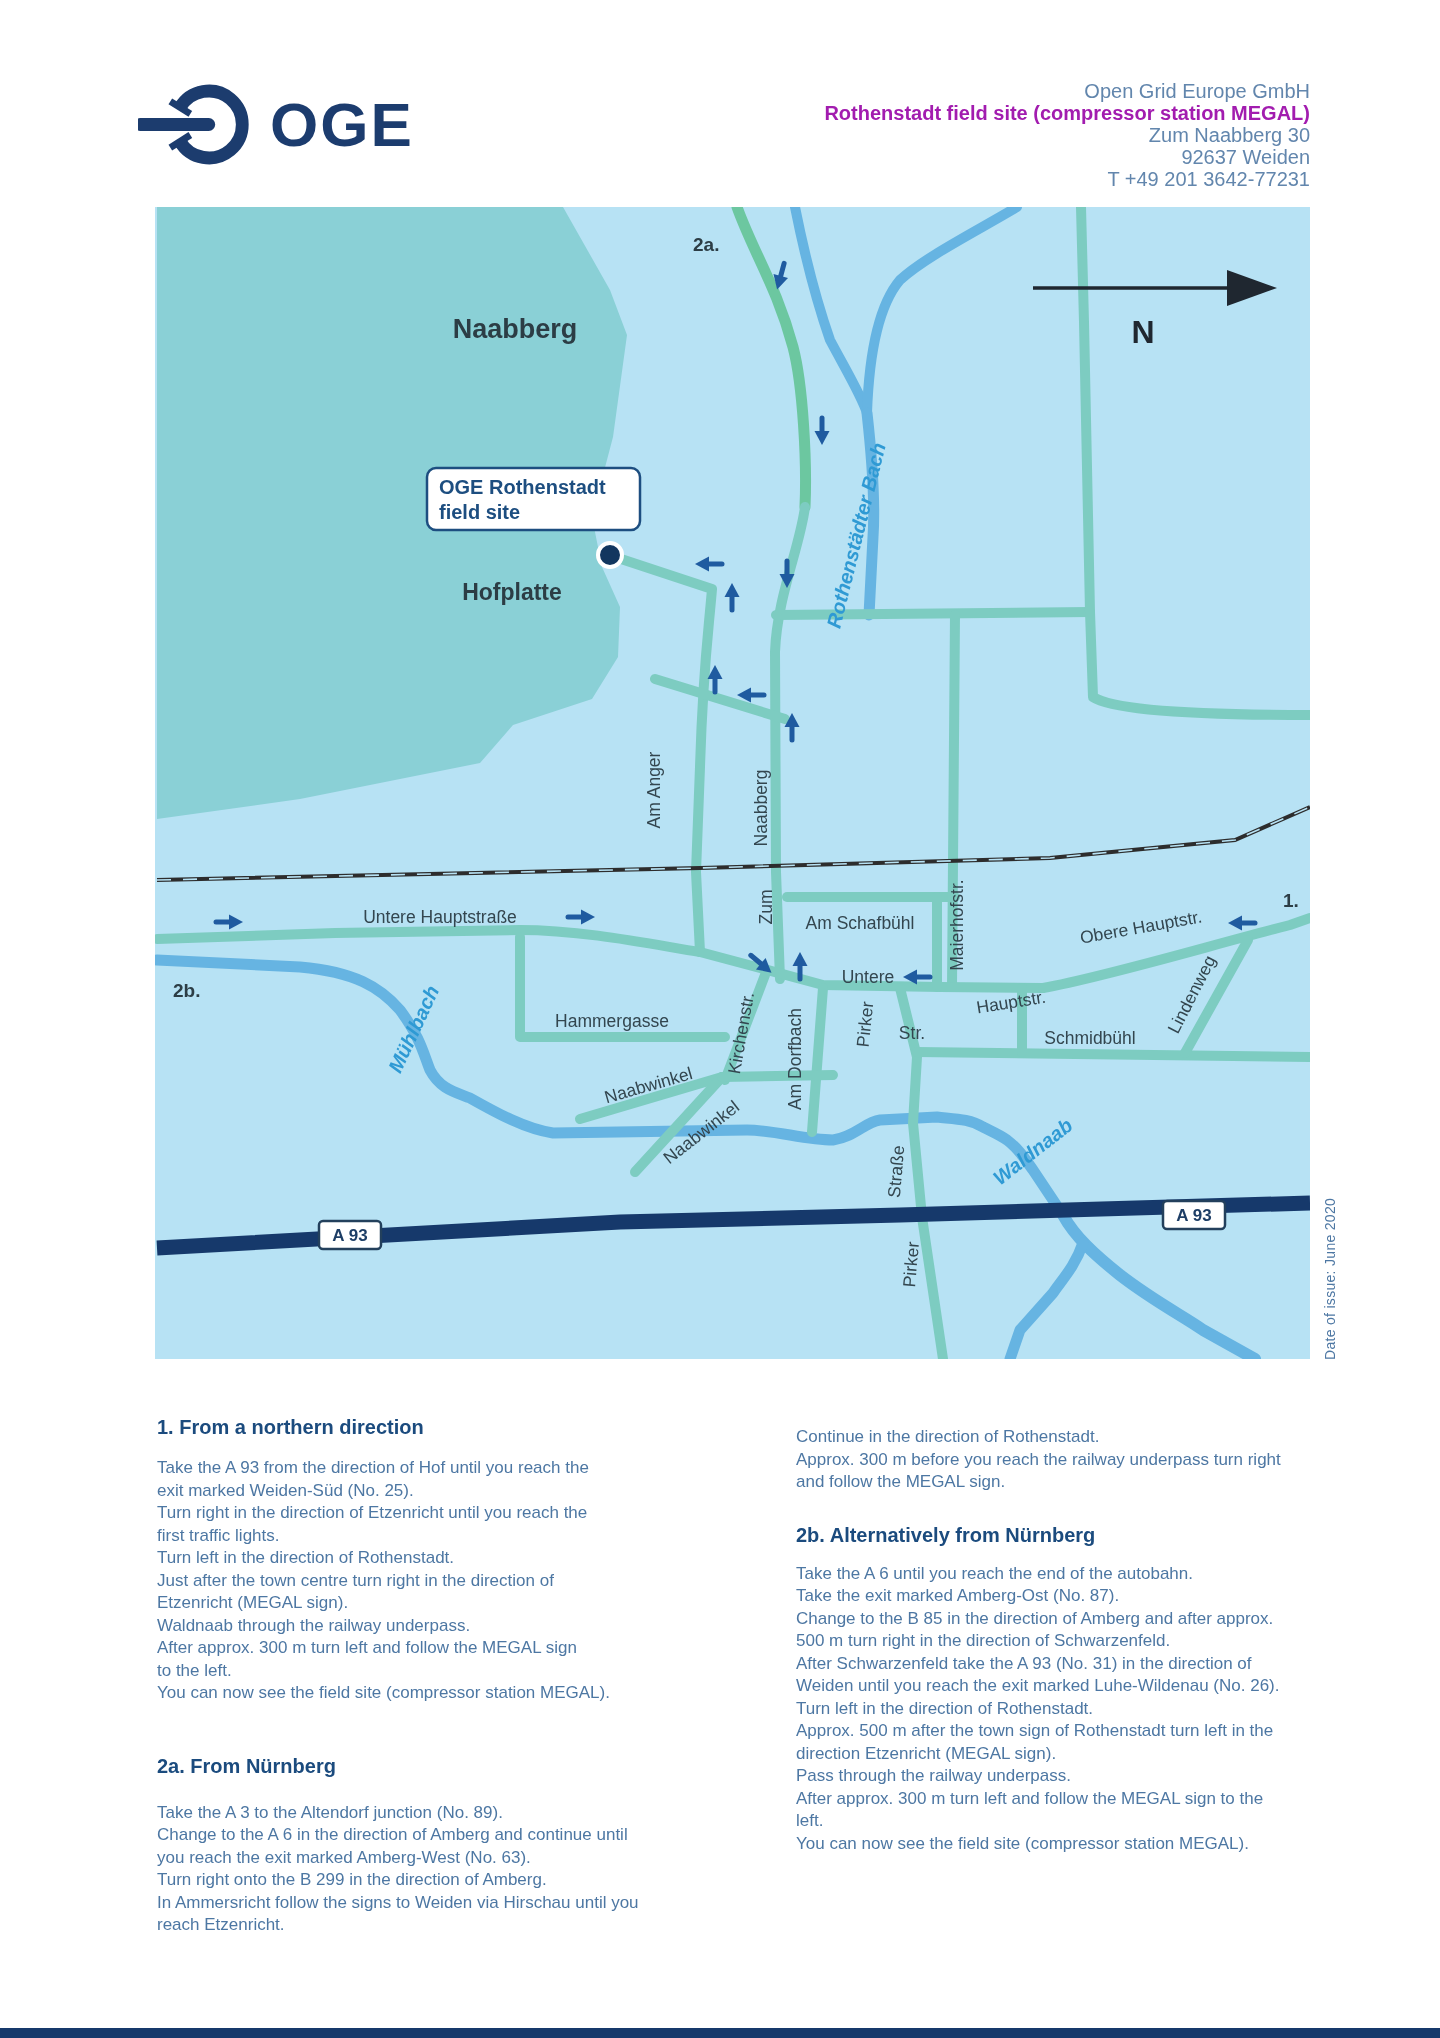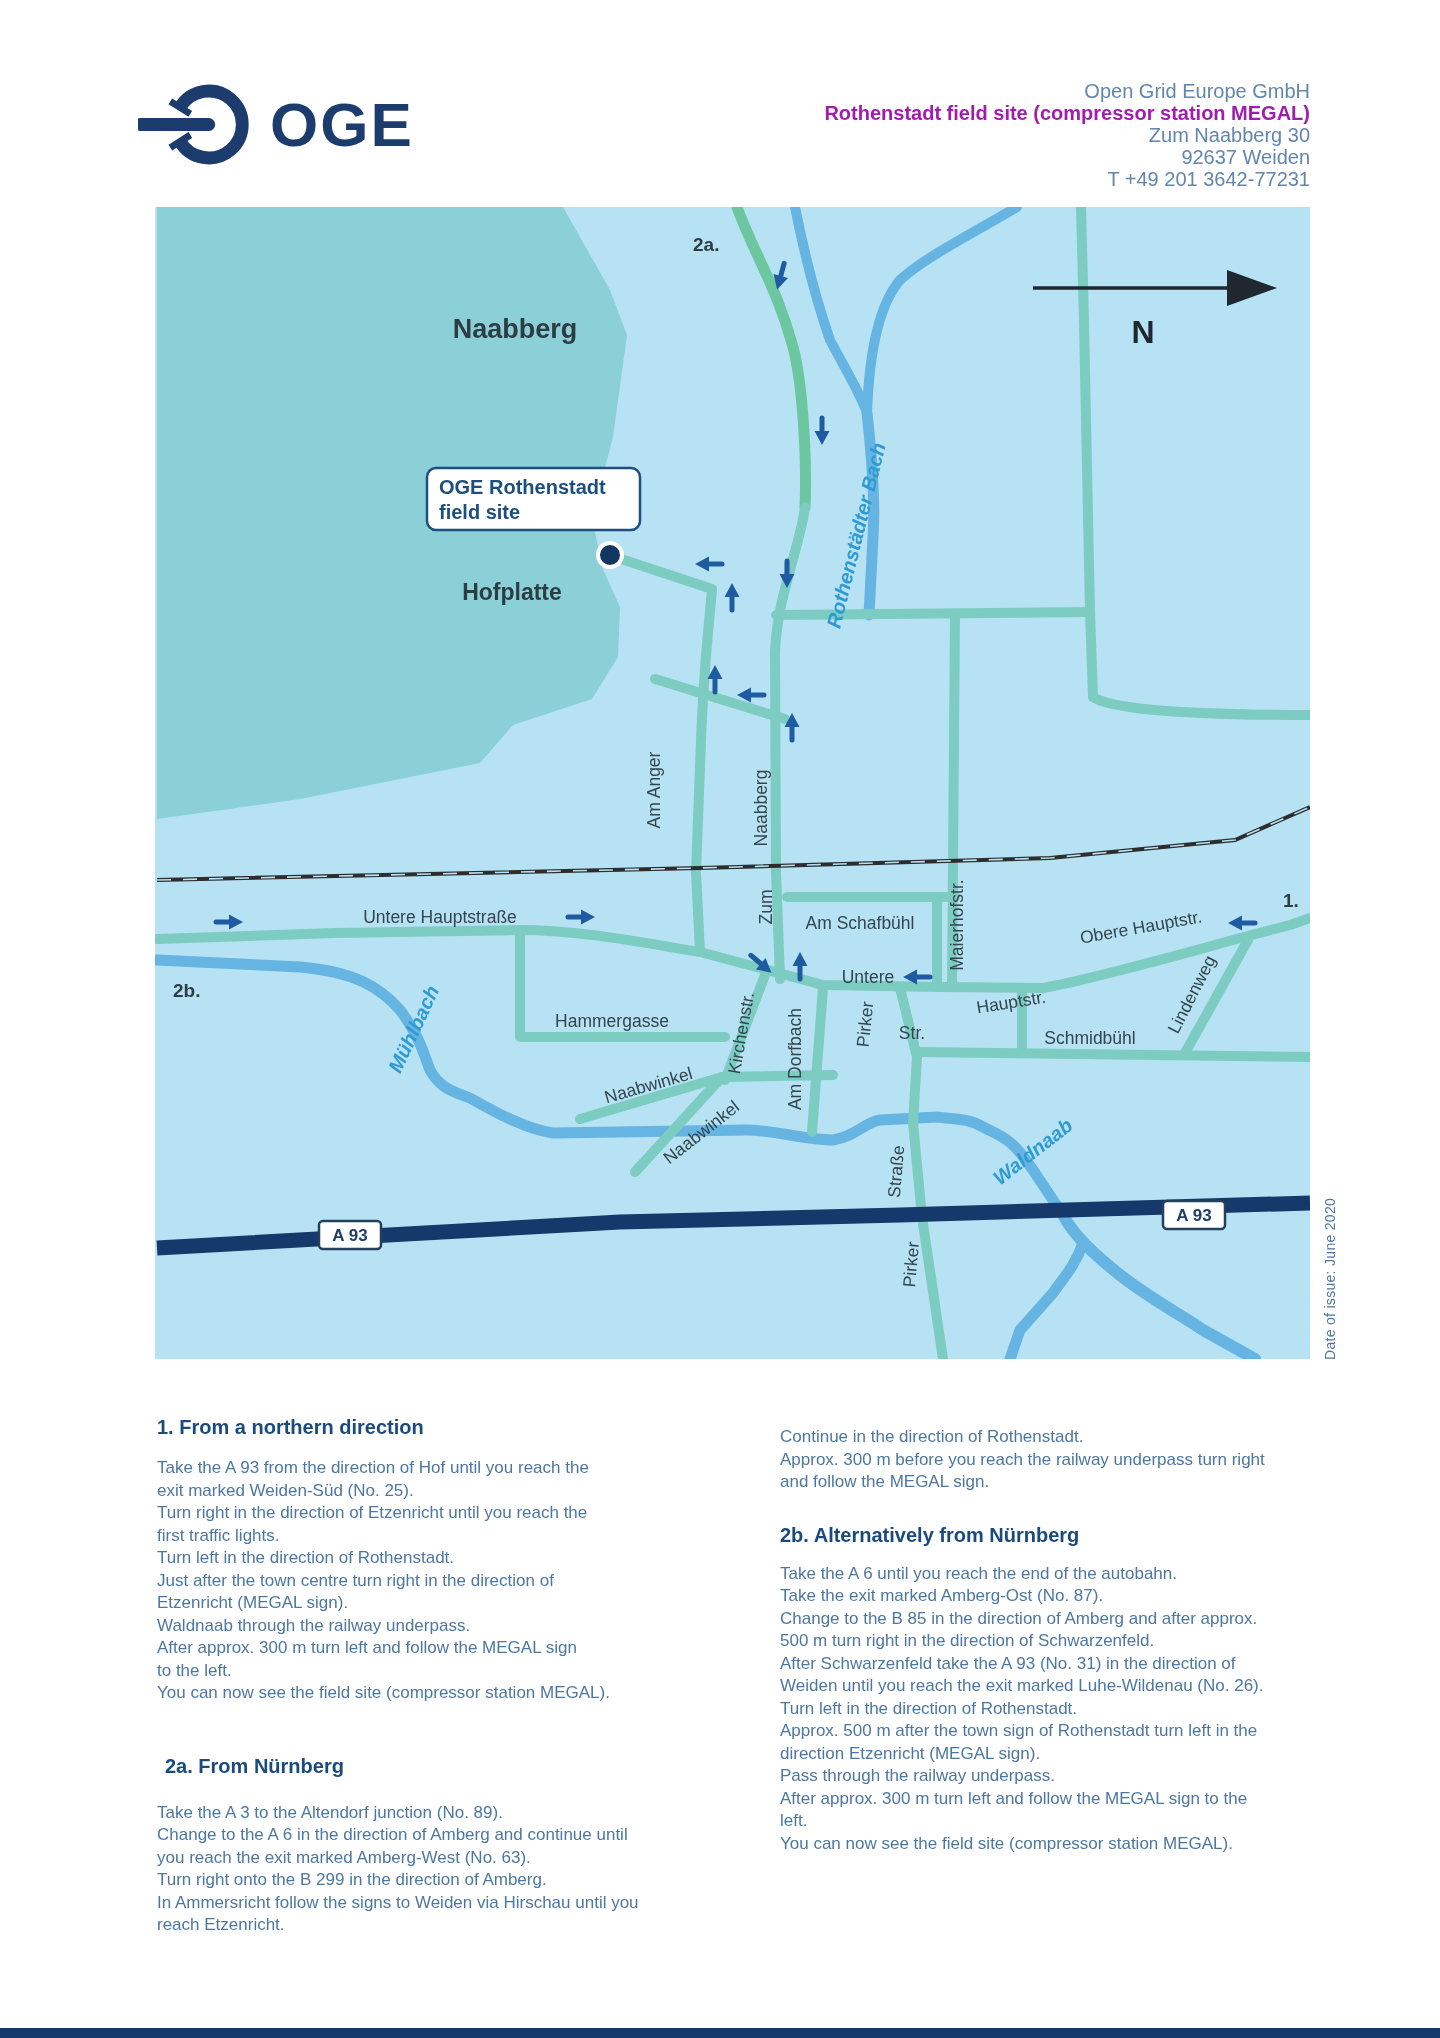--- a/index.html
+++ b/index.html
@@ -24,23 +24,23 @@
   .lbl-box{font-size:20px;font-weight:bold;fill:#1d4e80;}
   .lbl-badge{font-size:17px;font-weight:bold;fill:#1d3e66;text-anchor:middle;}
   .lbl-n{font-size:32px;font-weight:bold;fill:#1f2730;text-anchor:middle;}
   
   .date-note{position:absolute;left:1322px;top:1168px;height:192px;width:22px;
              writing-mode:vertical-rl;transform:rotate(180deg);font-size:14px;color:#4d77a3;
              letter-spacing:.3px;}
   
   .col{position:absolute;white-space:nowrap;}
   .col-left{left:157px;top:1416px;}
-  .col-right{left:780px;top:1426px;}
+  .col-right{left:796px;top:1426px;}
   .dir-h{font-size:20px;font-weight:bold;color:#1b4b7e;margin:0 0 18px 0;}
-  .dir-h.h2a{margin-top:50px;margin-bottom:24px;margin-left:8px;}
+  .dir-h.h2a{margin-top:50px;margin-bottom:24px;}
   .dir-h.h2b{margin-top:30px;margin-bottom:16px;}
   .dir-body{font-size:17px;line-height:22.5px;color:#4d77a3;}
   .footer-bar{position:absolute;left:0;bottom:0;width:100%;height:10px;background:#16396b;}
 </style>
 </head>
 <body>
 
 <div class="page">
 
   <div class="logo">

